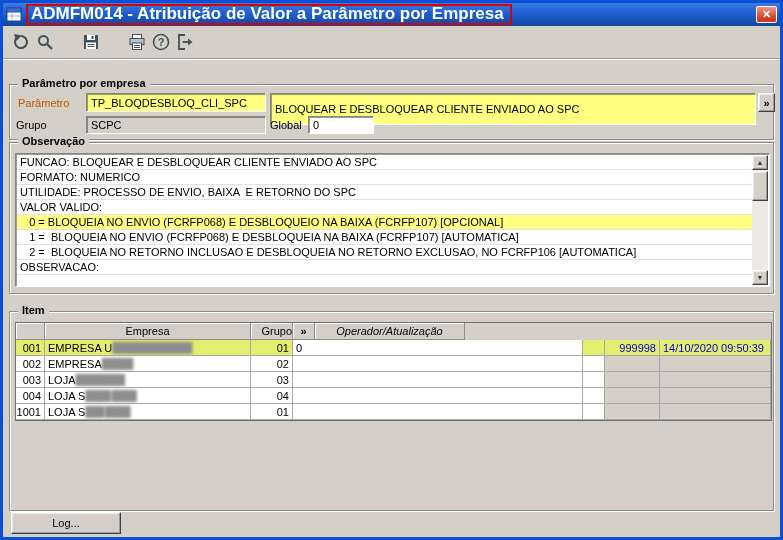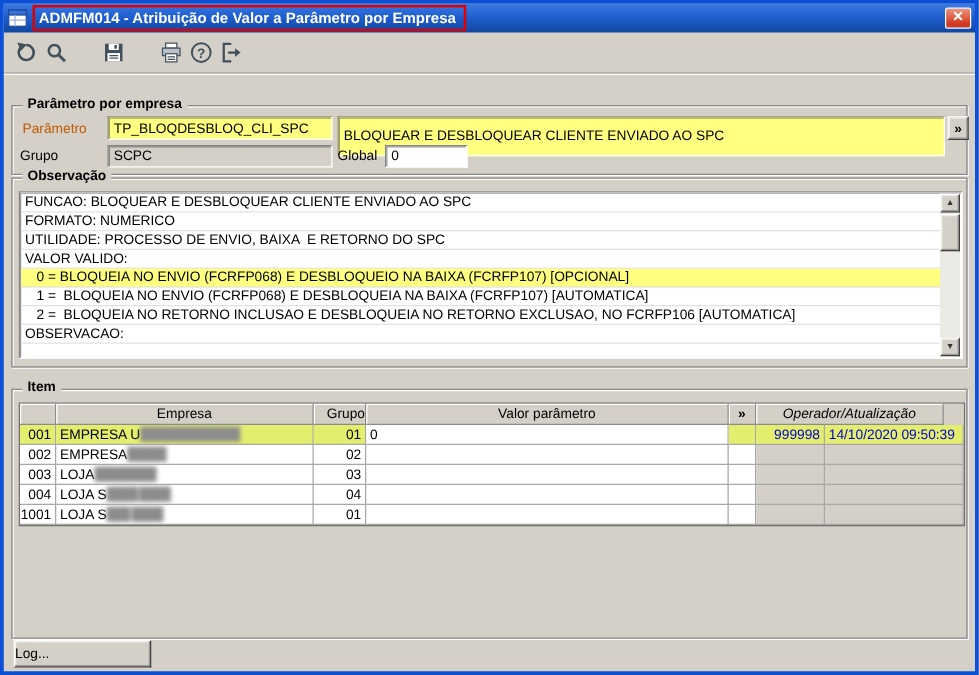--- a/index.html
+++ b/index.html
@@ -13,21 +13,21 @@
 
   
   .titlebar{
     height:23px; display:flex; align-items:center; padding:0 3px; gap:4px;
     background:linear-gradient(to bottom,#3c7be0 0%,#1f5ecf 45%,#11479f 100%);
   }
   .app-icon{ width:16px; height:16px; flex:0 0 auto; }
   .title-annotation{
     border:2px solid #e00000; padding:0 6px 1px 3px; display:flex; align-items:center; height:21px;
   }
-  .title-text{ color:#fff; font-weight:bold; font-size:12px; white-space:nowrap; }
+  .title-text{ color:#fff; font-weight:bold; font-size:17px; white-space:nowrap; }
   .close-btn{
     margin-left:auto; width:21px; height:17px; cursor:default;
     background:linear-gradient(to bottom,#f0947c,#cf3a20 80%);
     border:1px solid #fff; border-radius:2px;
     color:#fff; font-weight:bold; font-size:11px; line-height:15px; text-align:center;
   }
 
   
   .toolbar{ height:32px; display:flex; align-items:center; padding-left:6px; }
   .tbtn{ width:24px; height:24px; display:flex; align-items:center; justify-content:center; }
@@ -118,21 +118,21 @@
 
   .trow.sel .tcell{ background:#e3ee6e; }
   .trow.sel .val-edit{ background:#ffffff; }
   .cell-disabled{ background:#d4d0c8 !important; }
   .txt-blue{ color:#0000cc; }
   .blur{ filter:blur(1.6px); color:#8d8d8d; font-size:10px; letter-spacing:-1px; }
 
   
   .log-btn{
     position:absolute; left:8px; top:452px; width:110px; height:22px;
-    display:flex; align-items:center; font-size:11px; cursor:default;
+    display:flex; align-items:center; justify-content:center; font-size:11px; cursor:default;
   }
 </style>
 </head>
 <body>
 
 <div class="window">
 
   <div class="titlebar">
     <svg class="app-icon" viewBox="0 0 16 16">
       <rect x="1" y="1" width="14" height="13" fill="#fff" stroke="#204a9c"></rect>
@@ -240,21 +240,20 @@
     </div>
 
     <div class="groupbox gb-item">
       <span class="group-title">Item</span>
       <div class="table">
 
         <div class="trow thead">
           <div class="hcell c-num"></div>
           <div class="hcell c-emp">Empresa</div>
           <div class="hcell c-gru">Grupo</div>
-          <div class="hcell c-val">Valor parâmetro</div>
           <div class="hcell c-btn hbtn">»</div>
           <div class="hcell c-opdt">Operador/Atualização</div>
         </div>
 
         <div class="trow sel">
           <div class="tcell c-num">001</div>
           <div class="tcell c-emp">
             <span>EMPRESA U</span>
               <span class="blur">█████████████</span>
           </div>

